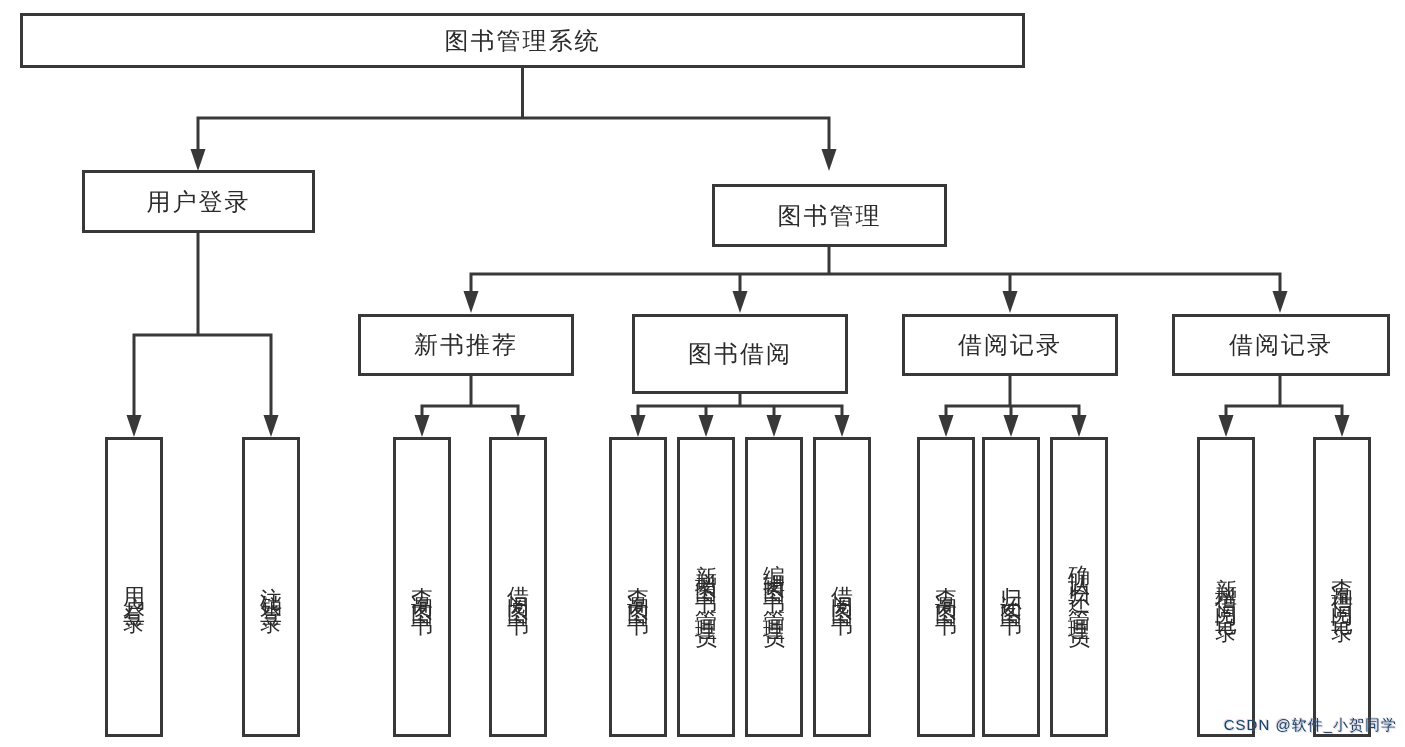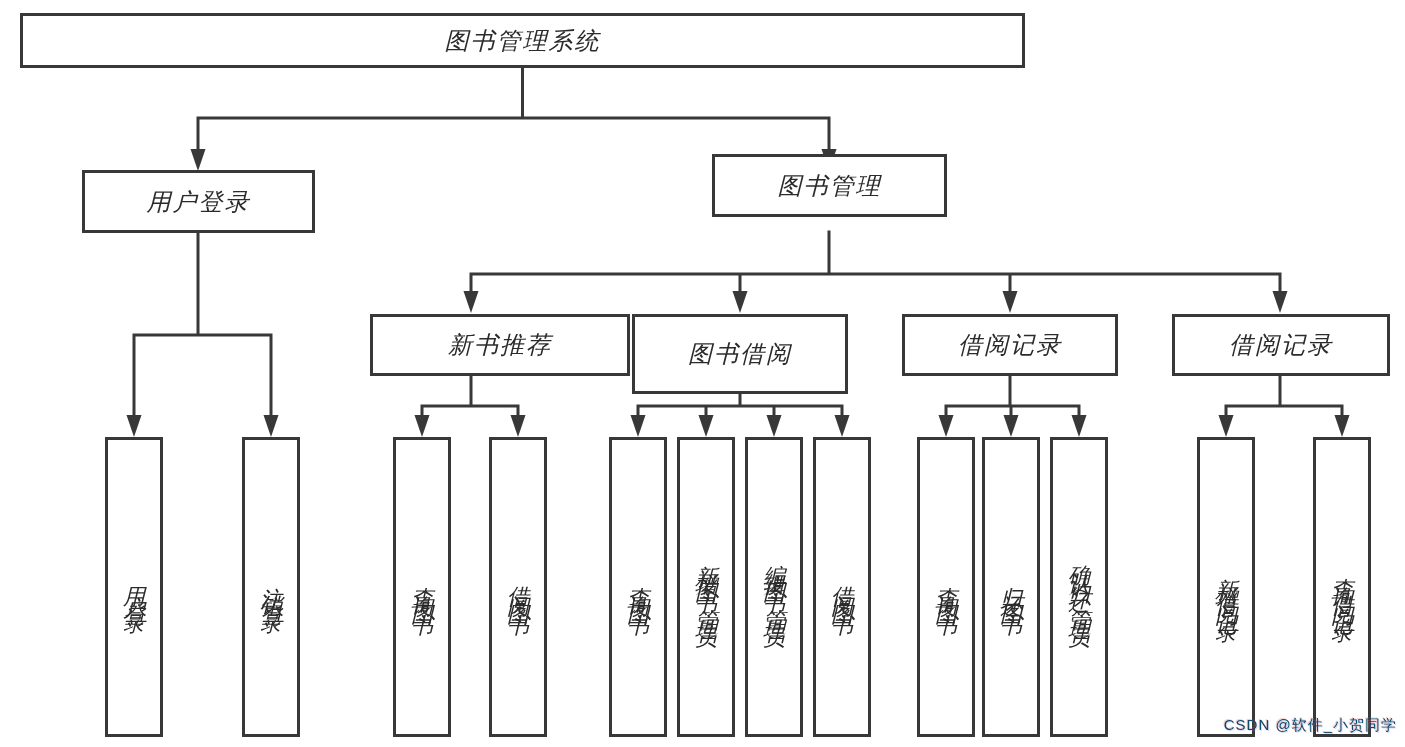--- a/index.html
+++ b/index.html
@@ -6,21 +6,21 @@
   body{
     width:1405px;height:747px;position:relative;overflow:hidden;
     font-family:"Liberation Sans","DejaVu Sans",sans-serif;
   }
   .canvas{position:absolute;inset:0;width:1405px;height:747px;background:#ffffff;}
   svg.connectors{position:absolute;left:0;top:0;width:1405px;height:747px;pointer-events:none;}
   .node{
     position:absolute;box-sizing:border-box;border:3px solid #383838;background:#ffffff;
     display:flex;align-items:center;justify-content:center;color:#2b2b2b;
   }
-  .node .lbl{font-size:24px;letter-spacing:2px;white-space:nowrap;font-style:italic;}
+  .node .lbl{font-size:24px;letter-spacing:2px;white-space:nowrap;}
   .node.vert .lbl{
     writing-mode:vertical-rl;text-orientation:mixed;
     font-size:22px;letter-spacing:9px;line-height:1;white-space:normal;
   }
   .watermark{
     position:absolute;top:716px;right:8px;font-size:15px;letter-spacing:1px;
     color:#0c4a6e;white-space:nowrap;
     text-shadow:-1px -1px 0 rgba(235,90,70,0.30),1px 1px 0 rgba(110,130,235,0.28);
   }
 </style>
@@ -69,25 +69,25 @@
     </g>
   </svg>
 
   <div class="node" style="left:20px;top:13px;width:1005px;height:55px;">
     <span class="lbl">图书管理系统</span>
   </div>
 
   <div class="node" style="left:82px;top:170px;width:233px;height:63px;">
     <span class="lbl">用户登录</span>
   </div>
-  <div class="node" style="left:712px;top:154px;width:235px;height:63px;">
+  <div class="node" style="left:712px;top:184px;width:235px;height:63px;">
     <span class="lbl">图书管理</span>
   </div>
 
-  <div class="node" style="left:370px;top:314px;width:260px;height:62px;">
+  <div class="node" style="left:358px;top:314px;width:216px;height:62px;">
     <span class="lbl">新书推荐</span>
   </div>
   <div class="node" style="left:632px;top:314px;width:216px;height:80px;">
     <span class="lbl">图书借阅</span>
   </div>
   <div class="node" style="left:902px;top:314px;width:216px;height:62px;">
     <span class="lbl">借阅记录</span>
   </div>
   <div class="node" style="left:1172px;top:314px;width:218px;height:62px;">
     <span class="lbl">借阅记录</span>

